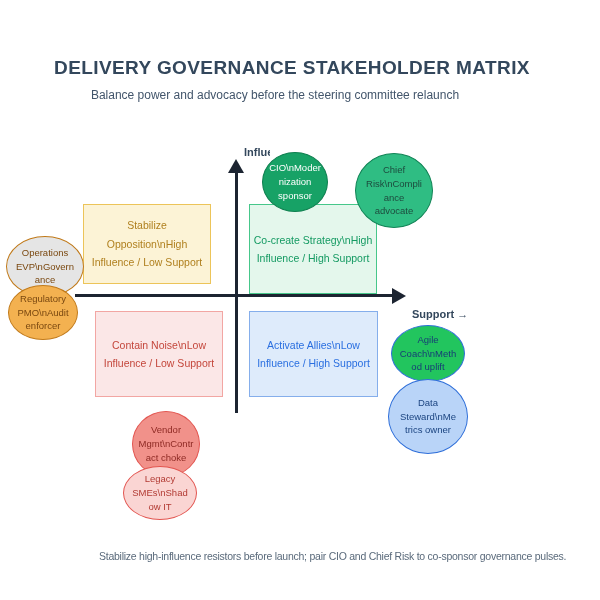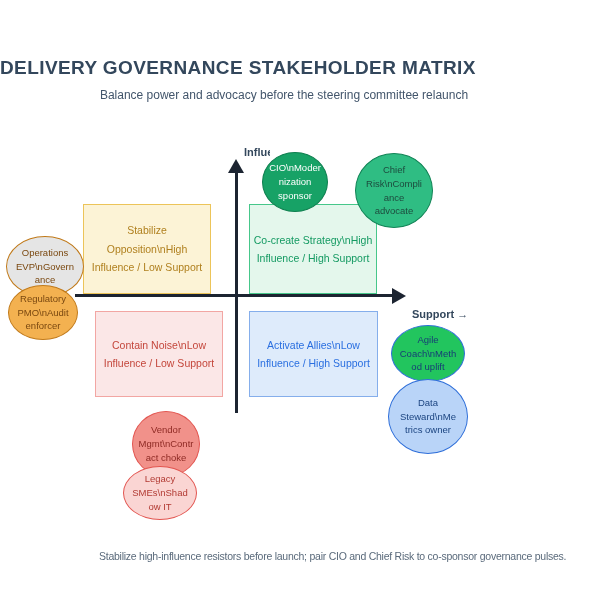--- a/index.html
+++ b/index.html
@@ -2,25 +2,25 @@
 <html><head>
 <meta charset="utf-8">
 <style>
   html,body{margin:0;padding:0;background:#ffffff;}
   .canvas{
     position:relative;width:600px;height:600px;background:#ffffff;overflow:hidden;
     font-family:"Liberation Sans","DejaVu Sans",sans-serif;
   }
   
   .title{
-    position:absolute;left:0;top:57px;width:550px;text-align:left;
-    font-size:19px;font-weight:600;letter-spacing:.4px;color:#33475C;
+    position:absolute;left:0;top:57px;width:550px;text-align:center;
+    font-size:19px;font-weight:600;letter-spacing:.4px;color:#33475C;padding-left:17px;
   }
   .subtitle{
-    position:absolute;left:9px;top:88px;width:550px;text-align:center;
+    position:absolute;left:0;top:88px;width:550px;text-align:center;
     font-size:12px;font-weight:400;color:#42556B;
   }
   
   .v-line{position:absolute;left:234.5px;top:170px;width:3.5px;height:243px;background:#1C2431;z-index:1;}
   .v-arrow{position:absolute;left:228px;top:159px;width:0;height:0;z-index:1;
     border-left:8px solid transparent;border-right:8px solid transparent;border-bottom:14px solid #1C2431;}
   .h-line{position:absolute;left:75px;top:293.5px;width:320px;height:3.5px;background:#1C2431;z-index:1;}
   .h-arrow{position:absolute;left:392px;top:287.5px;width:0;height:0;z-index:1;
     border-top:8px solid transparent;border-bottom:8px solid transparent;border-left:14px solid #1C2431;}
   .y-label{
@@ -30,21 +30,21 @@
   .x-label{
     position:absolute;left:412px;top:308px;white-space:nowrap;
     font-size:11px;font-weight:600;color:#33475C;z-index:2;
   }
   
   .quad{
     position:absolute;z-index:2;display:flex;align-items:center;justify-content:center;
     text-align:center;font-size:10.5px;line-height:1.75;box-sizing:border-box;
   }
   .quad span{display:inline-block;width:122px;overflow-wrap:break-word;}
-  .q-tl{left:83px;top:204px;width:128px;height:90px;background:#FCF3D6;border:1.5px solid #ECC459;color:#B0801F;}
+  .q-tl{left:83px;top:204px;width:128px;height:80px;background:#FCF3D6;border:1.5px solid #ECC459;color:#B0801F;}
   .q-tr{left:249px;top:204px;width:128px;height:90px;background:#E4F7EC;border:1.5px solid #46C78A;color:#149A62;}
   .q-bl{left:83px;top:311px;width:128px;height:86px;background:#FBE7E7;border:1.5px solid #F2A6A3;color:#C4473C;margin-left:12px;}
   .q-br{left:249px;top:311px;width:129px;height:86px;background:#DEEBFB;border:1.5px solid #85AEEB;color:#2A6FE0;}
   
   .bubble{
     position:absolute;z-index:3;border-radius:50%;display:flex;align-items:center;justify-content:center;
     text-align:center;font-size:9.5px;line-height:1.45;box-sizing:border-box;
   }
   .bubble span{display:inline-block;overflow-wrap:anywhere;}
   .b-op   {left:6px;  top:236px;width:78px;height:61px;background:#e5e5e5;border:1.5px solid #C17A1A;color:#7A4810;align-items:center;}

